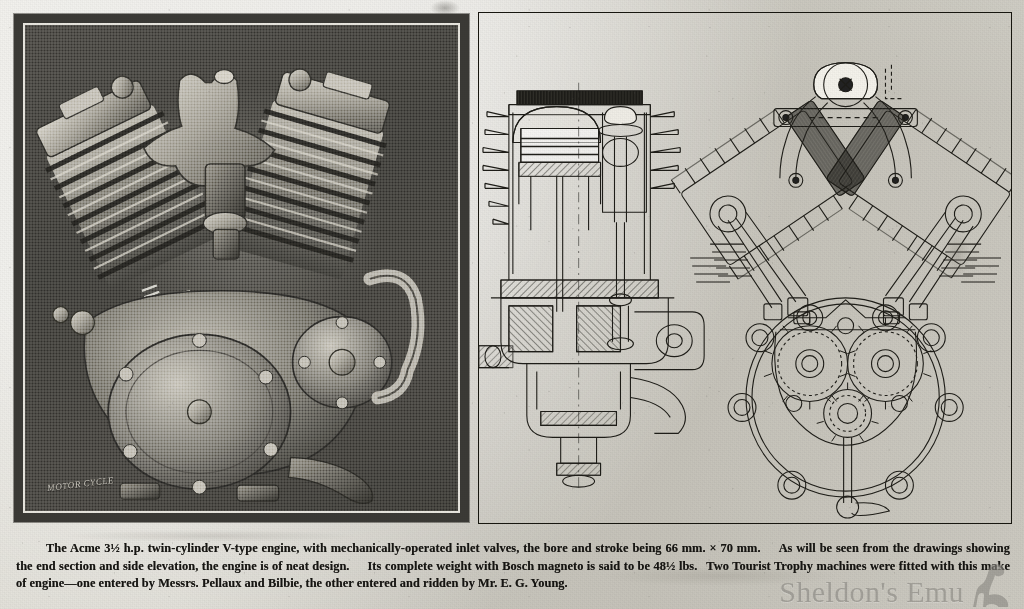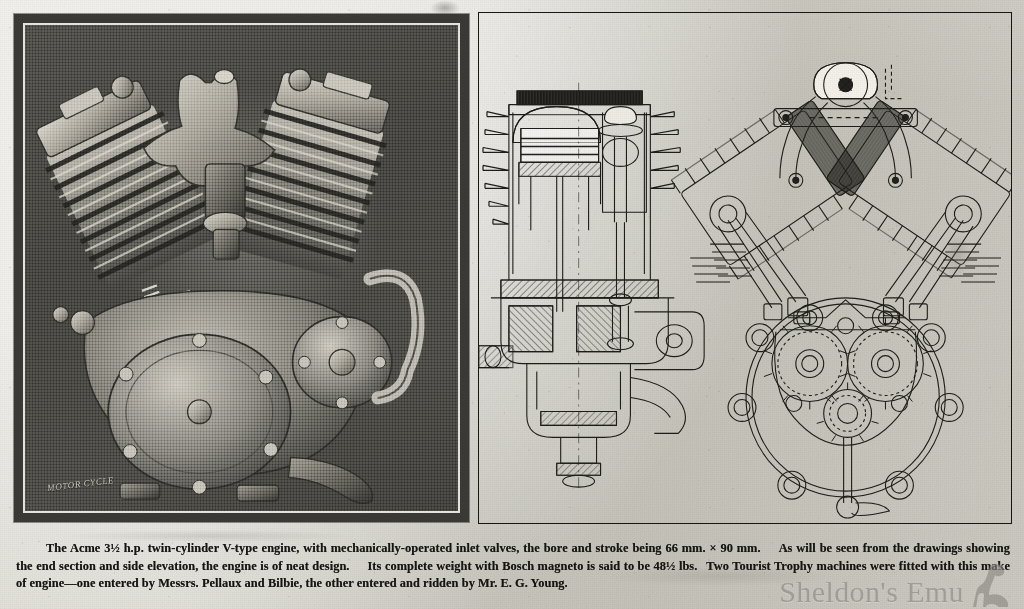--- a/index.html
+++ b/index.html
@@ -549,21 +549,21 @@
 
           <path d="M134 426 L134 492 M142 426 L142 492"></path>
           <circle cx="138" cy="496" r="11"></circle>
           <path d="M146 492 q26 -2 34 8 q-34 8 -38 2"></path>
         </g>
       </g>
     </svg>
   </div>
 
   <div id="caption">
-    <span class="ind"></span><span>The Acme 3½ h.p. twin-cylinder V-type engine, with mechanically-operated inlet valves, the bore and stroke being 66 mm. × 90 mm.</span><span class="gap"></span><span class="gap"></span><span>As will be seen from the</span>
+    <span class="ind"></span><span>The Acme 3½ h.p. twin-cylinder V-type engine, with mechanically-operated inlet valves, the bore and stroke being 66 mm. × 70 mm.</span><span class="gap"></span><span class="gap"></span><span>As will be seen from the</span>
     <span>drawings showing the end section and side elevation, the engine is of neat design.</span><span class="gap"></span><span class="gap"></span><span>Its complete weight with Bosch magneto is said to be 48½ lbs.</span><span class="gap"></span><span>Two Tourist</span>
     <span>Trophy machines were fitted with this make of engine—one entered by Messrs. Pellaux and Bilbie, the other entered and ridden by Mr. E. G. Young.</span>
   </div>
 
   <div id="watermark">
     <div id="wm-text">Sheldon's Emu</div>
     <svg id="wm-bird" width="44" height="46" viewBox="0 0 44 46">
       <g fill="#8c8a84">
         <path d="M30 3 q7 0 8 6 q1 5 -4 6 q-4 1 -5 -1 q-1 4 -3 8 q-3 7 -3 12
                  q8 -2 13 1 q7 4 6 11 q-1 6 -7 7 q-1 -7 -5 -9 q-4 -2 -9 0

